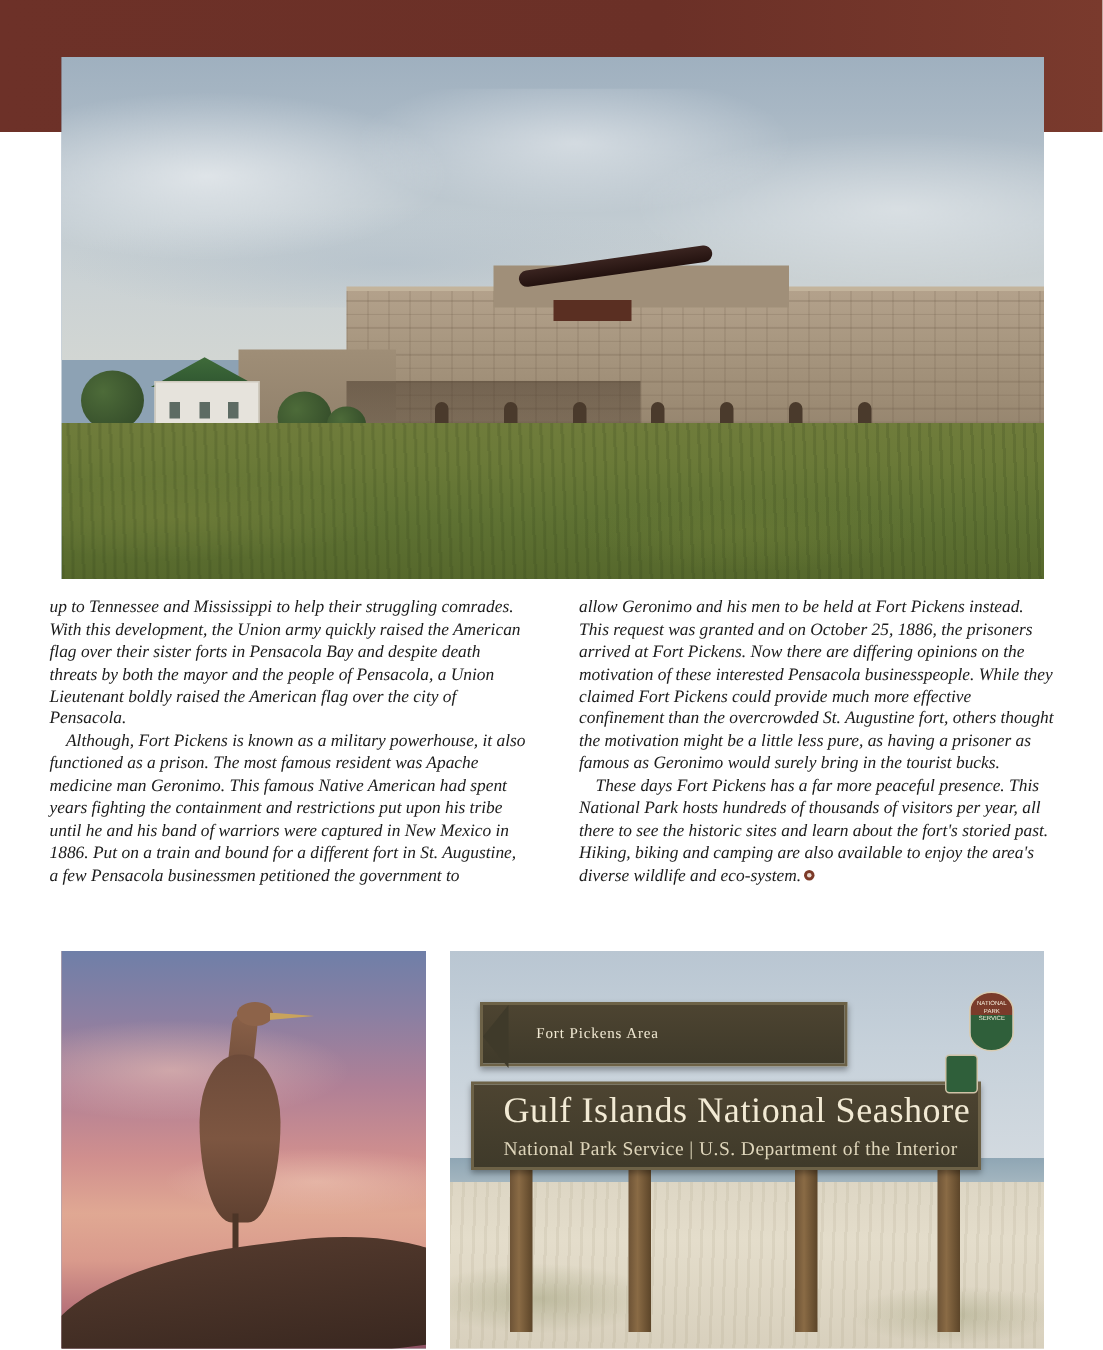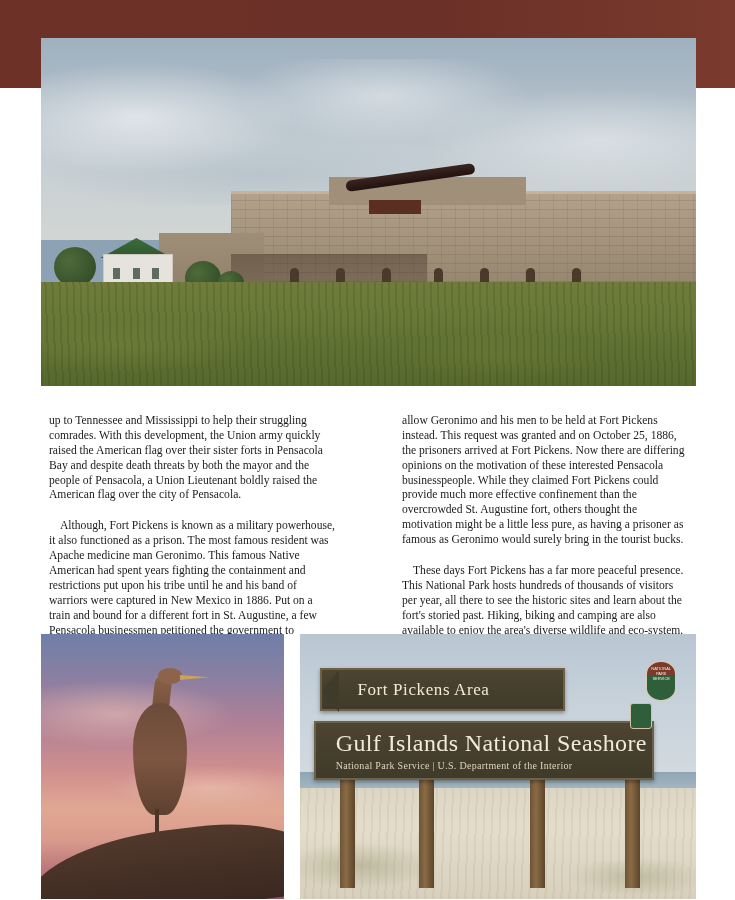--- a/index.html
+++ b/index.html
@@ -184,21 +184,21 @@
     position: absolute;
     top: 0;
     width: 319px;
     font-size: 11.6px;
     line-height: 1.285;
     color: #1b1b1b;
     text-align: left;
   }
   .col.left  { left: 0; }
   .col.right { left: 353px; }
-  .col p { margin: 16px; }
+  .col p { margin: 0; font-style: italic; }
   .col p + p { text-indent: 11px; }
   .endmark {
     display: inline-block;
     width: 7px; height: 7px;
     border-radius: 50%;
     background: #7c3a28;
     position: relative;
     top: 0px;
     margin-left: 2px;
   }
@@ -337,39 +337,39 @@
     align-items: center;
     font-family: "Liberation Serif", serif;
     box-shadow: 0 2px 4px rgba(0,0,0,.35);
   }
   .board-top {
     left: 5%;
     top: 13%;
     width: 62%;
     height: 16%;
     padding-left: 9%;
-    font-size: 17px;
+    font-size: 10px;
     letter-spacing: .6px;
   }
   .board-main {
     left: 3.5%;
     top: 33%;
     width: 86%;
     height: 22%;
     padding-left: 5%;
     flex-direction: column;
     align-items: flex-start;
     justify-content: center;
   }
   .board-main .line1 {
     font-size: 24px;
     letter-spacing: .4px;
   }
   .board-main .line2 {
-    font-size: 10px;
+    font-size: 13px;
     letter-spacing: .3px;
     margin-top: 3px;
     color: #ded5ba;
   }
   .nps-emblem {
     position: absolute;
     right: 5%;
     top: 10%;
     width: 30px;
     height: 40px;

